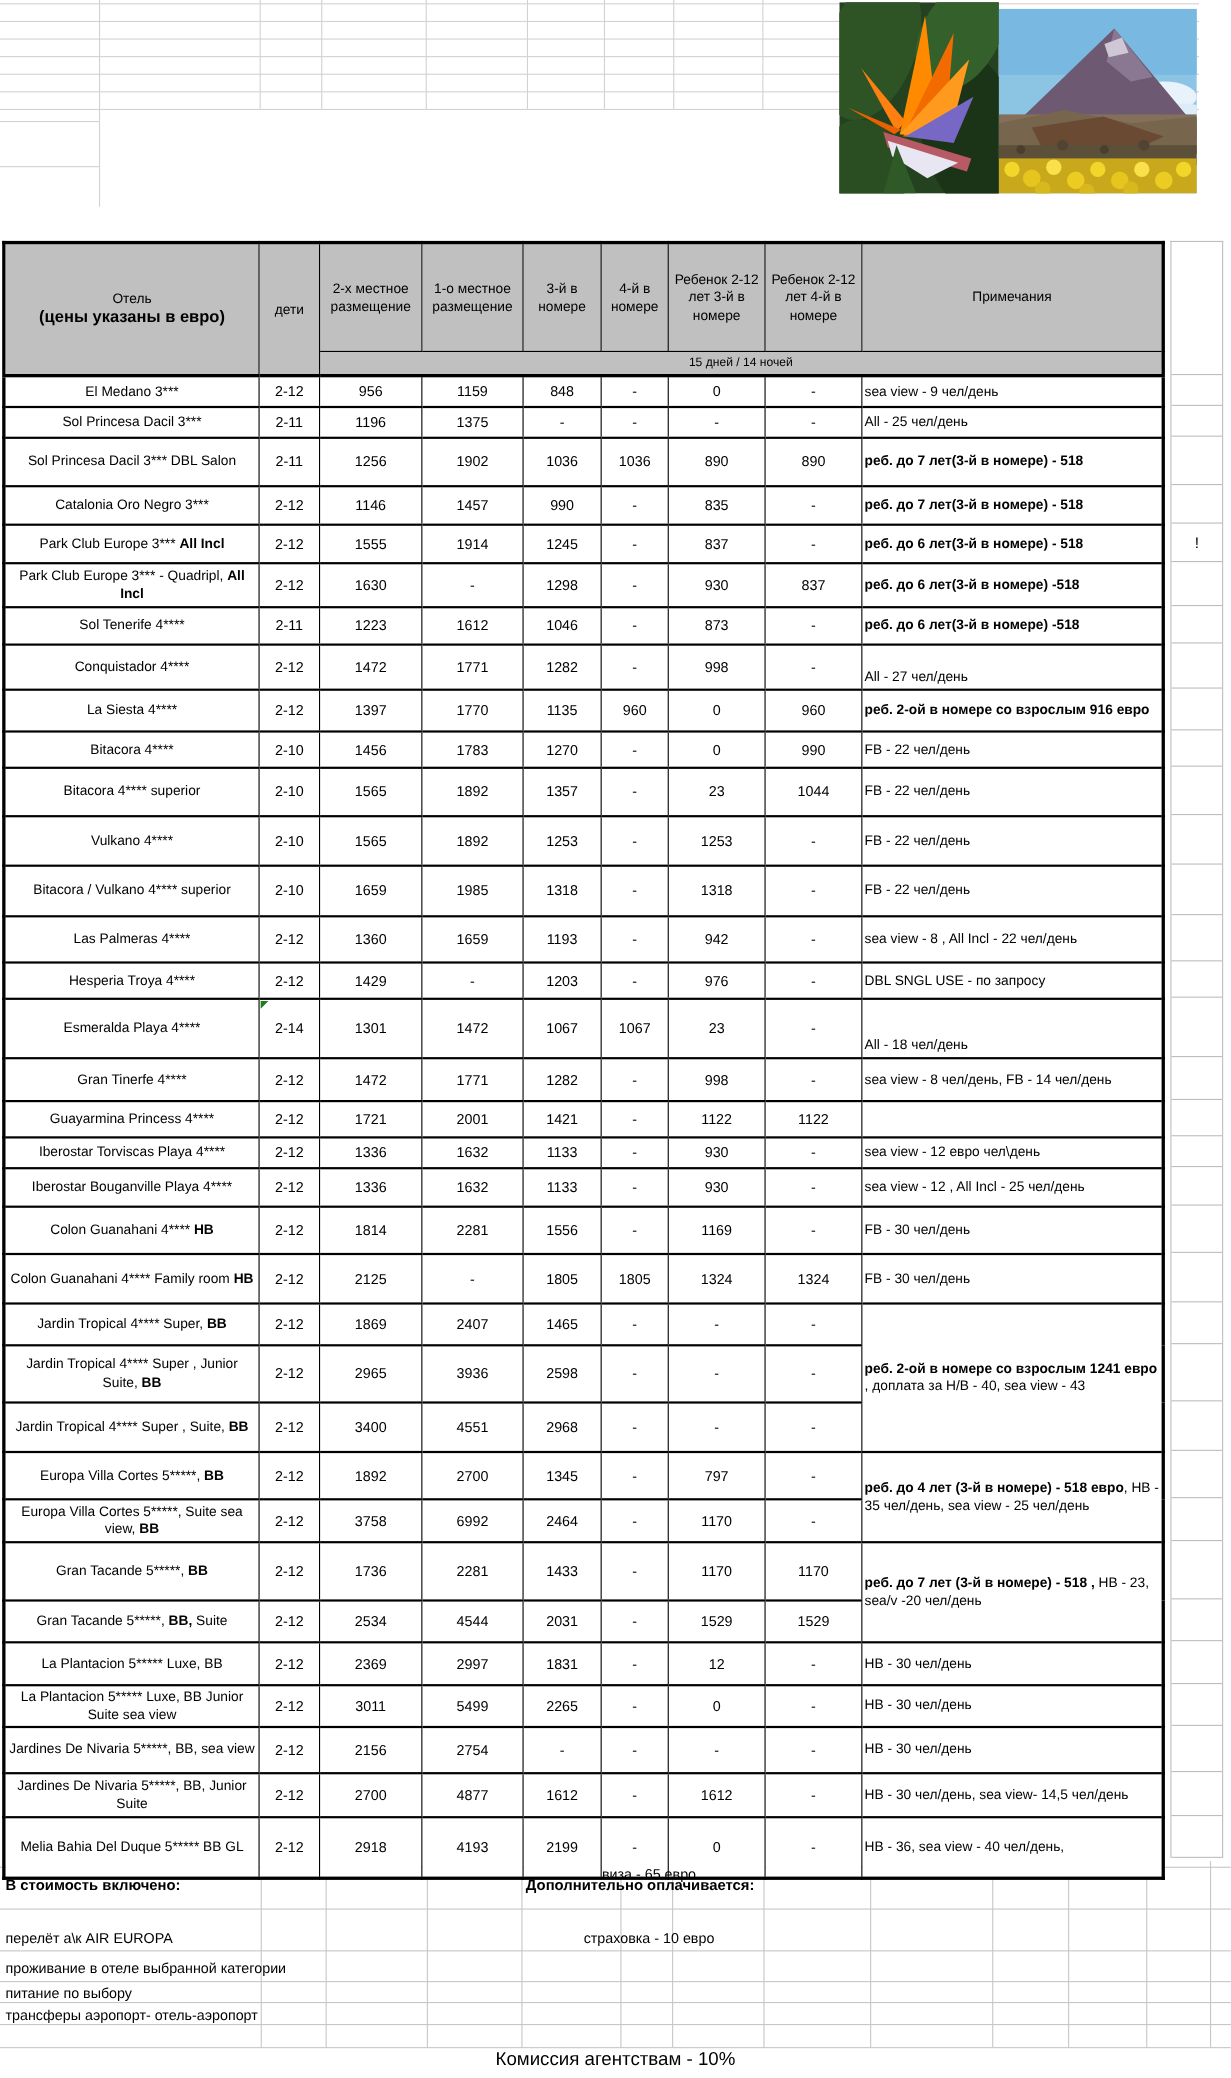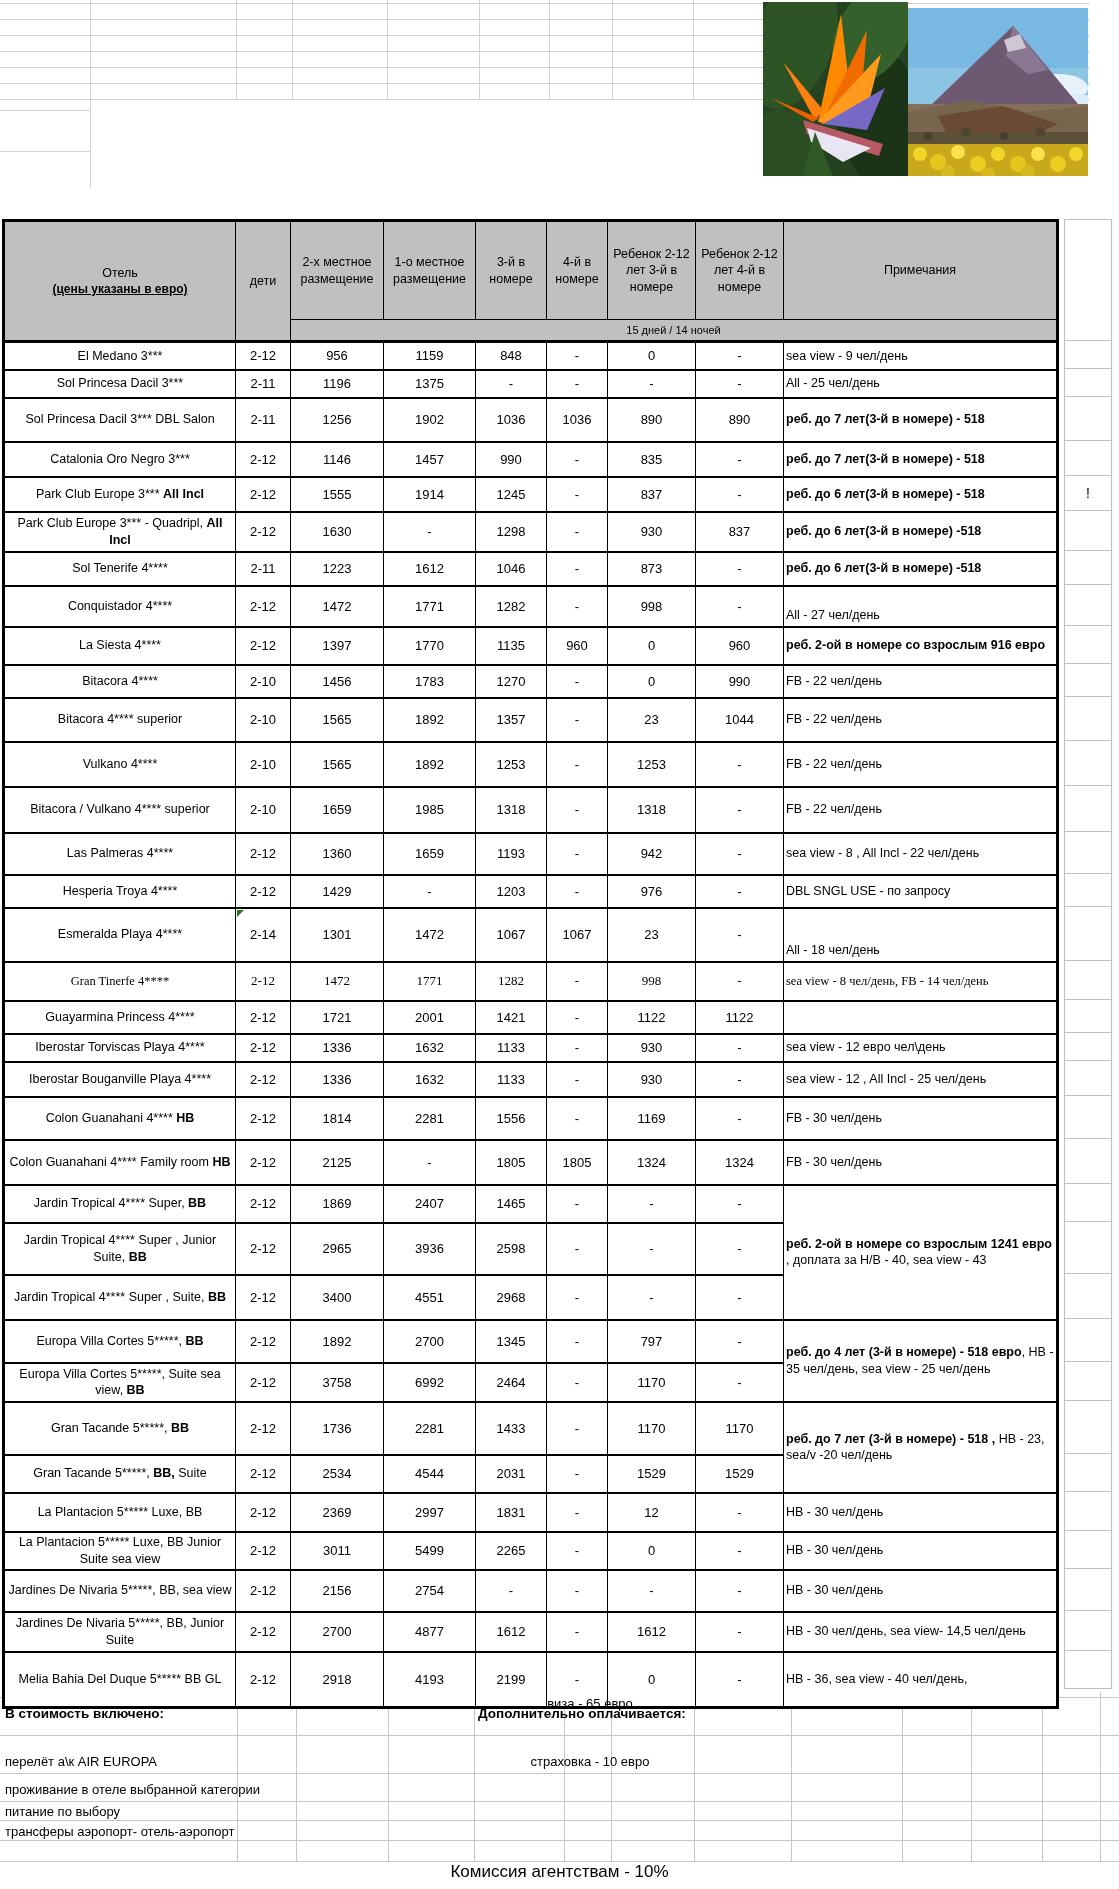--- a/index.html
+++ b/index.html
@@ -25,21 +25,21 @@
   #price-table th,#price-table td{border:1px solid #000;overflow:hidden;padding:0 2px;vertical-align:middle;}
   #price-table thead th{background:#c0c0c0;font-weight:normal;font-size:12.5px;line-height:1.3;text-align:center;}
   #price-table thead th.big{border-bottom:3px solid #000;}
   #price-table th.band{border-bottom:3px solid #000;font-size:11px;}
   #price-table tbody td{border-top-width:2px;border-bottom-width:2px;background:#fff;}
   .c-name{text-align:center;font-size:12.5px;line-height:1.32;}
   .c-num{text-align:center;font-size:13px;}
   .c-note{text-align:left;font-size:12.5px;line-height:1.32;}
   .vb{vertical-align:bottom !important;padding-bottom:2px !important;}
   .b{font-weight:bold;}
-  .hotel-hdr-l2{font-weight:bold;font-size:12px;text-decoration:underline;}
+  .hotel-hdr-l2{font-weight:bold;font-size:15px;}
 
   
   #ghost-col{position:absolute;left:1064px;top:219px;width:46px;
     border-left:1px solid #bdbdbd;border-right:1px solid #bdbdbd;border-top:1px solid #bdbdbd;}
   #ghost-col .gcell{border-bottom:1px solid #bdbdbd;text-align:center;font-size:14px;line-height:1;
     display:flex;align-items:center;justify-content:center;}
 
   
   #green-triangle{position:absolute;left:237px;top:910px;width:0;height:0;
     border-top:7px solid #1e7d1e;border-right:7px solid transparent;}
@@ -345,21 +345,21 @@
         <td class="c-name"><span>Esmeralda Playa 4****</span></td>
         <td class="c-num">2-14</td>
         <td class="c-num">1301</td>
         <td class="c-num">1472</td>
         <td class="c-num">1067</td>
         <td class="c-num">1067</td>
         <td class="c-num">23</td>
         <td class="c-num">-</td>
         <td class="c-note vb"><span>All - 18 чел/день</span></td>
       </tr>
-      <tr style="height: 39px; font-family: Liberation Serif, serif;">
+      <tr style="height: 39px;">
         <td class="c-name"><span>Gran Tinerfe 4****</span></td>
         <td class="c-num">2-12</td>
         <td class="c-num">1472</td>
         <td class="c-num">1771</td>
         <td class="c-num">1282</td>
         <td class="c-num">-</td>
         <td class="c-num">998</td>
         <td class="c-num">-</td>
         <td class="c-note"><span>sea view - 8  чел/день, FB - 14 чел/день</span></td>
       </tr>

